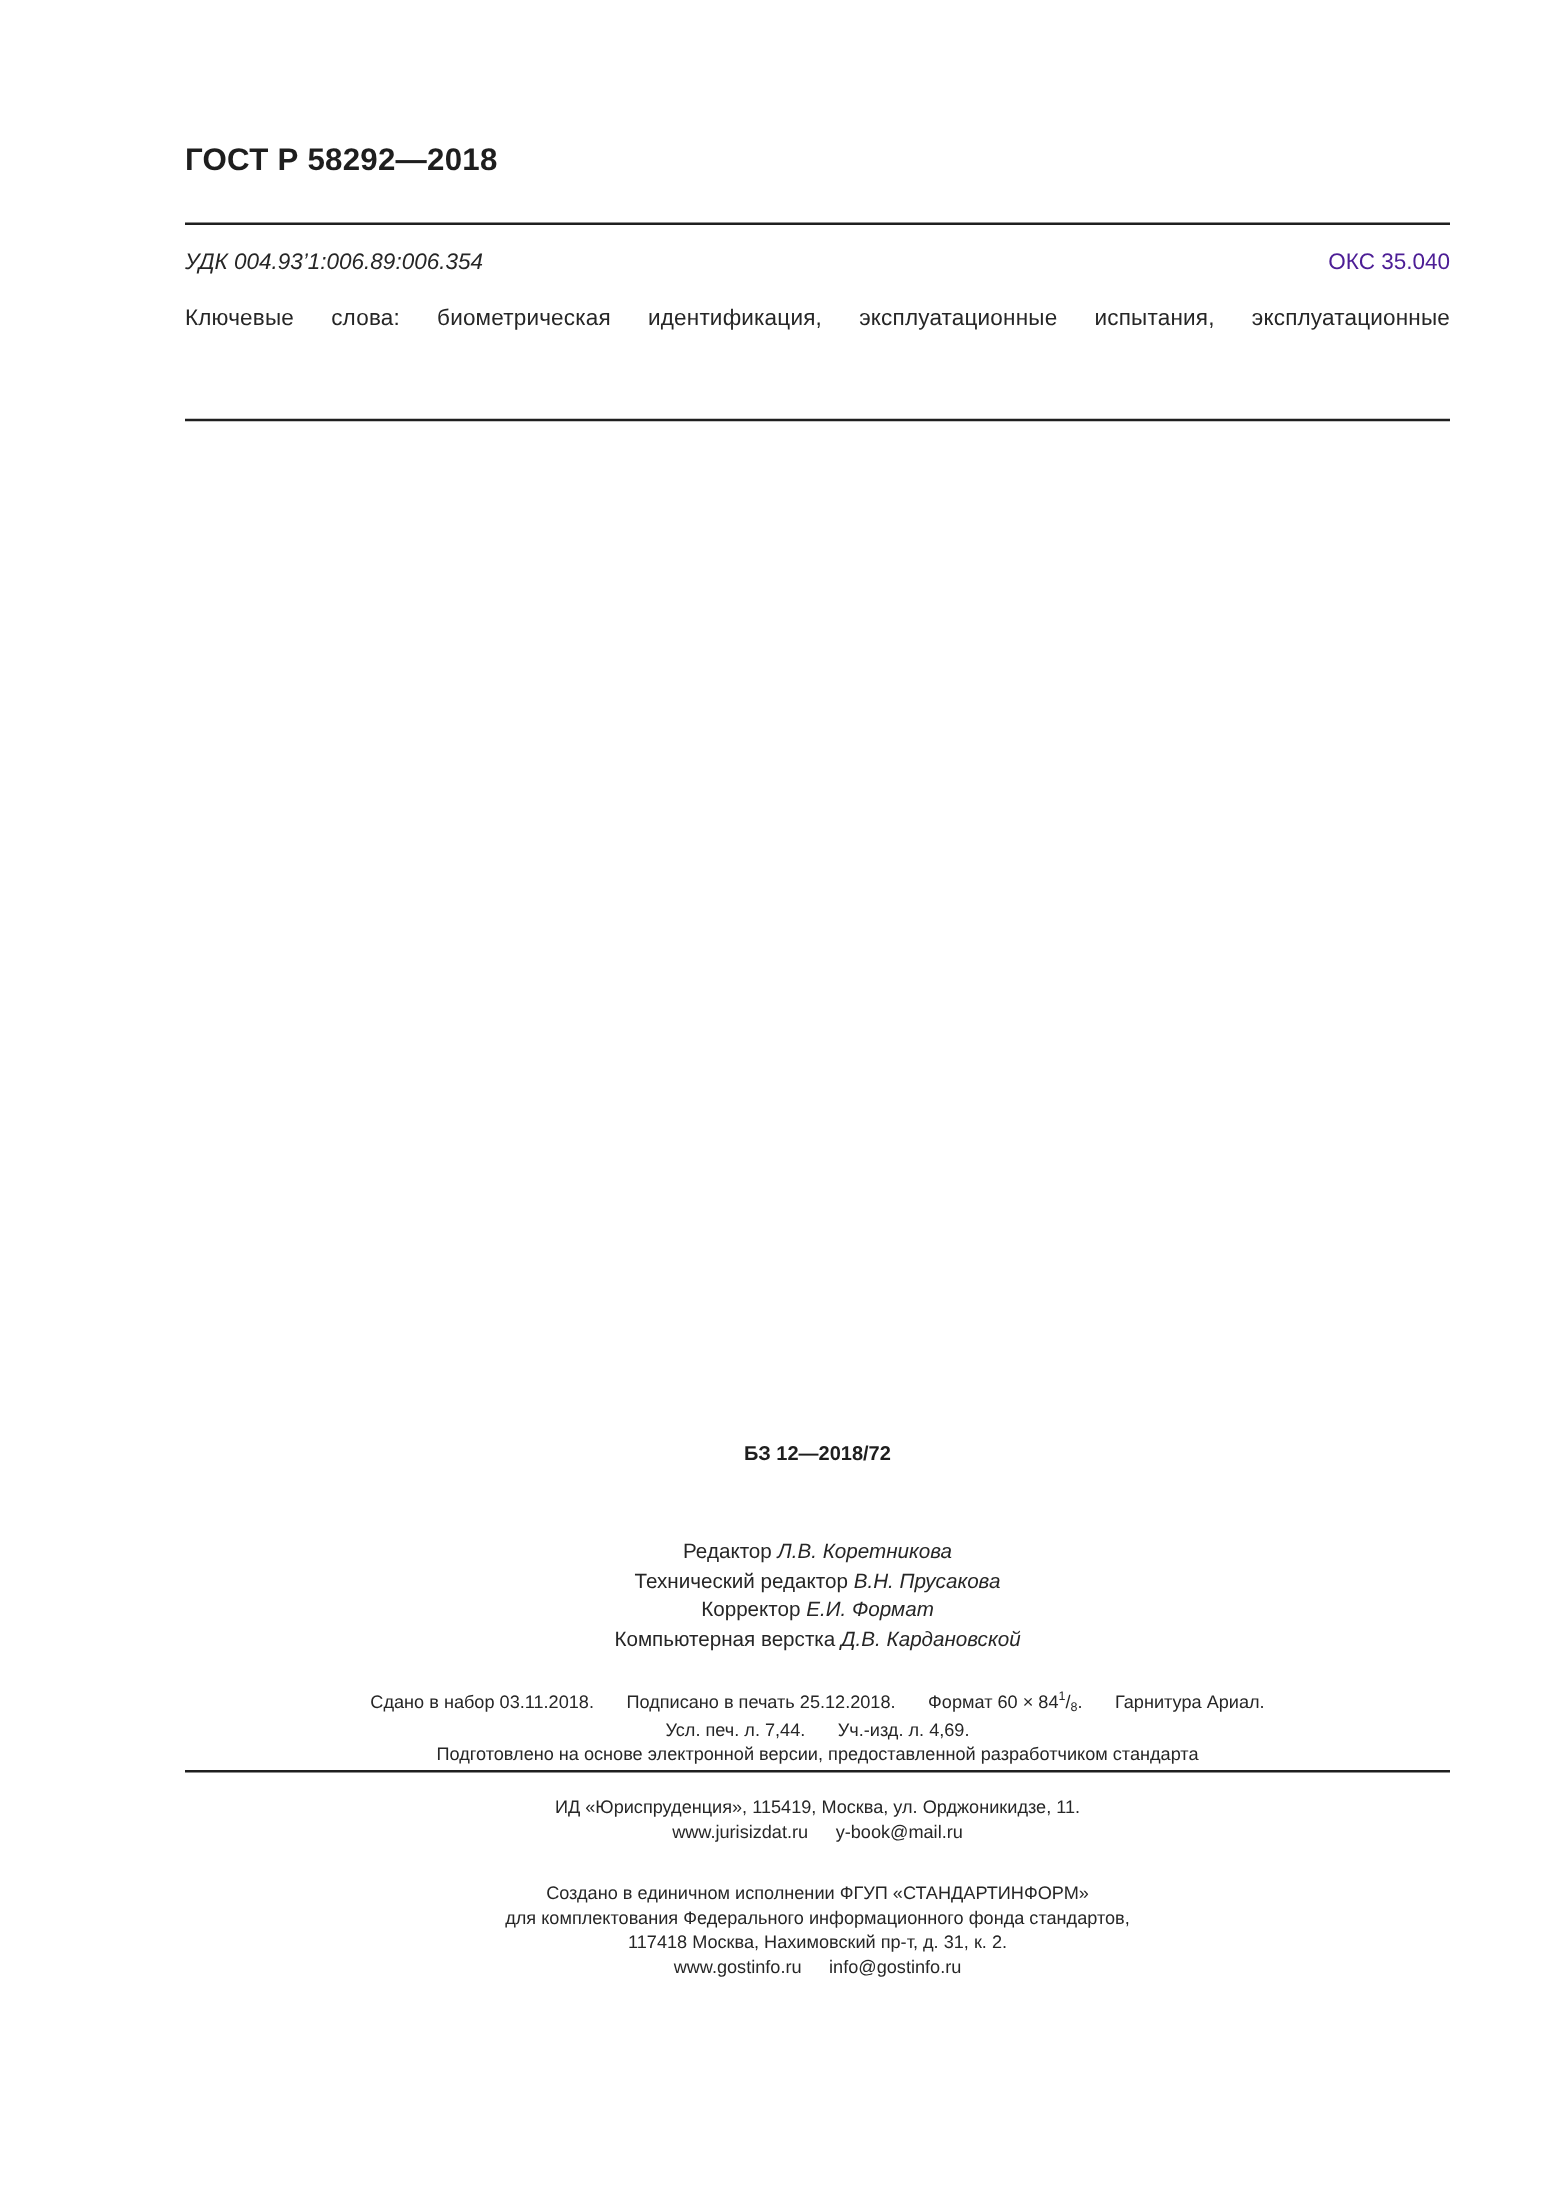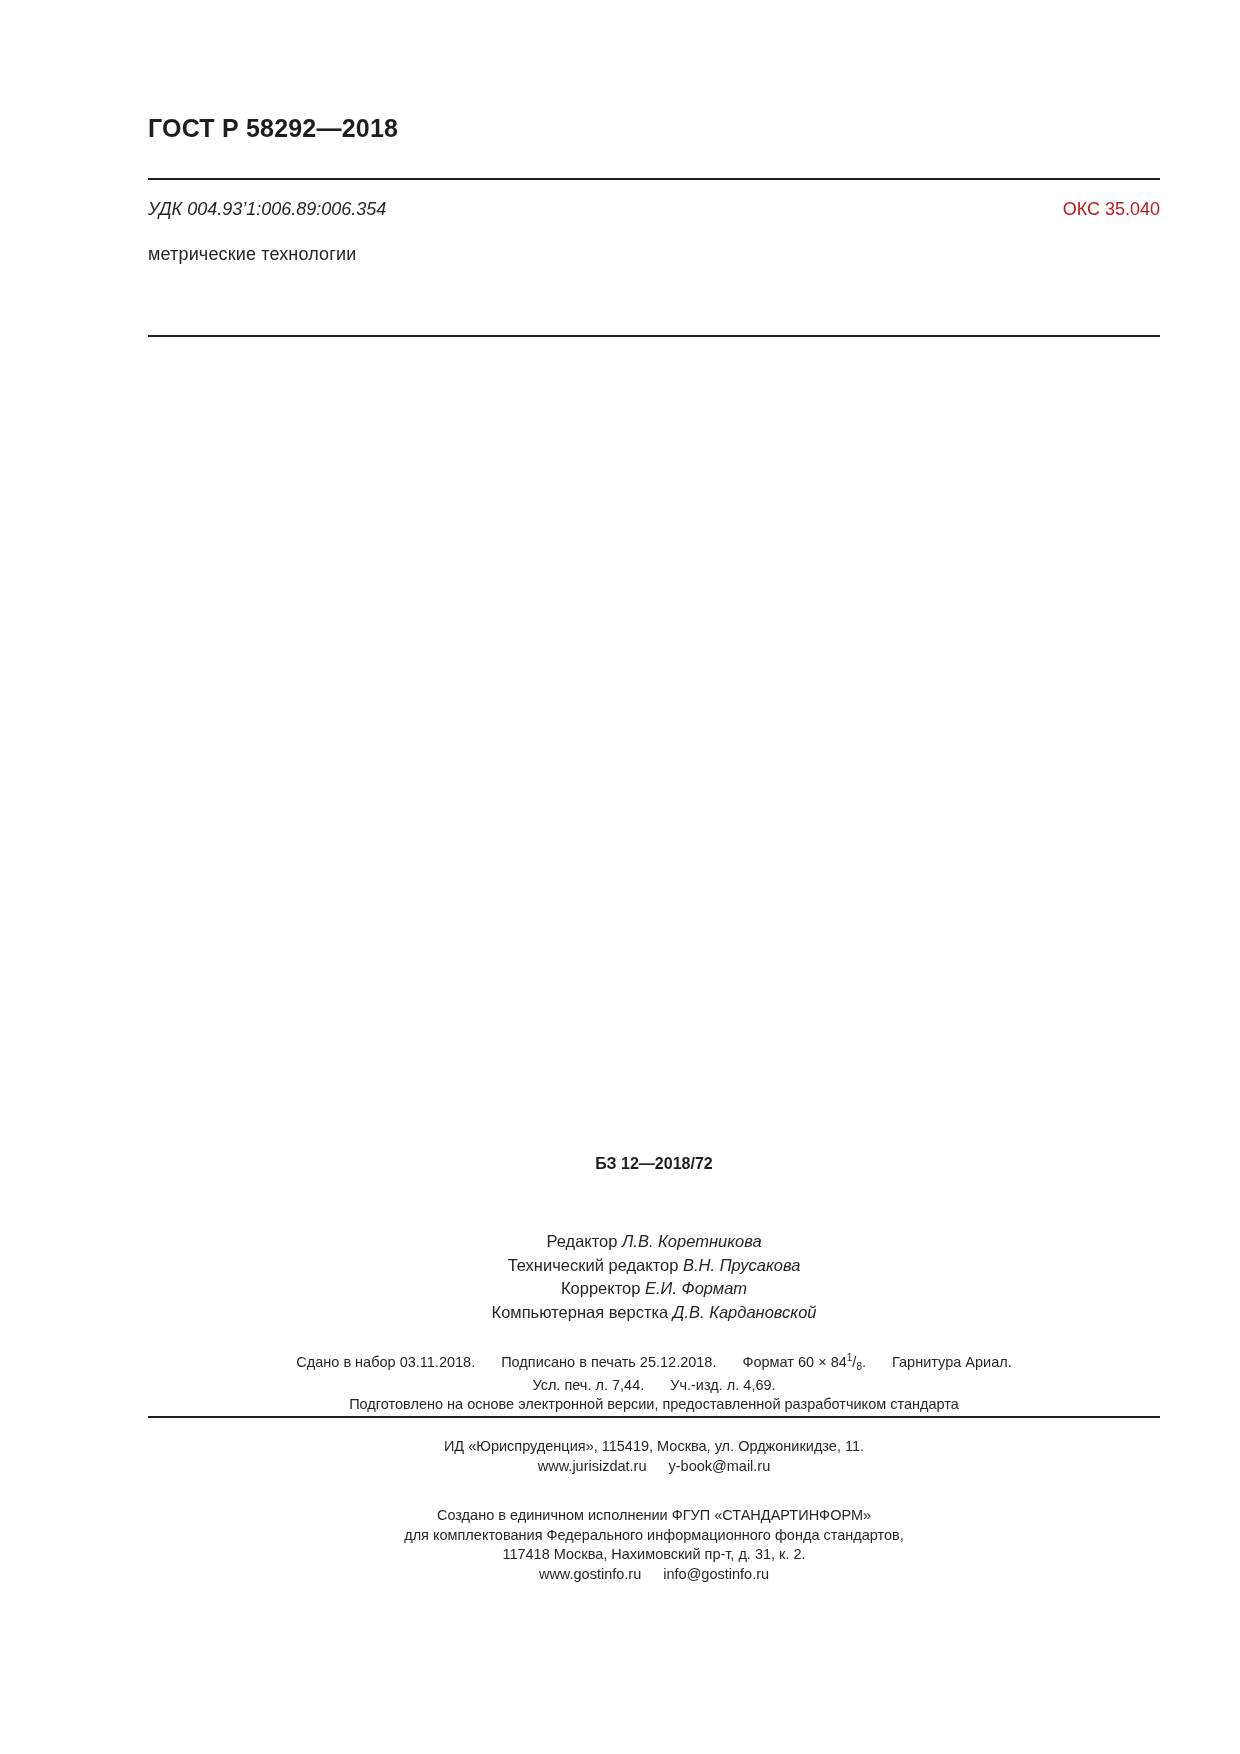--- a/index.html
+++ b/index.html
@@ -10,21 +10,21 @@
     .abs { position: absolute; }
     .title {
       left: 148px; top: 114px; font-size: 25px; font-weight: bold; color: #1e1e1e;
       letter-spacing: 0.2px;
     }
     .rule { left: 148px; width: 1012px; height: 2px; background: #1f1f1f; }
     .rule.r1 { top: 178px; }
     .rule.r2 { top: 335px; }
     .rule.r3 { top: 1416px; }
     .udk { left: 148px; top: 199px; font-size: 18px; color: #262626; font-style: italic; }
-    .oks { right: 80px; top: 199px; font-size: 18px; color: #b91c1c; }
+    .oks { right: 80px; top: 199px; font-size: 18px; color: #4c1d95; }
     .keywords {
       left: 148px; top: 241px; width: 1012px; font-size: 18px; line-height: 26px;
       text-align: justify; color: #262626; letter-spacing: 0.15px;
     }
     .keywords .line { display: block; text-align: justify; text-align-last: justify; }
     .keywords .line.last { text-align-last: left; }
     .center-block { left: 0; width: 1308px; text-align: center; }
     .bz { top: 1155px; font-size: 16px; font-weight: bold; color: #1e1e1e; }
     .editors { top: 1230px; font-size: 16.5px; line-height: 23.5px; color: #262626; }
     .editors .name { font-style: italic; text-align: right; }
@@ -40,21 +40,21 @@
 <body>
 
 <div class="abs title">ГОСТ Р 58292—2018</div>
 
 <div class="abs rule r1"></div>
 
 <div class="abs udk">УДК 004.93’1:006.89:006.354</div>
 <div class="abs oks">ОКС 35.040</div>
 
 <div class="abs keywords">
-  <span class="line last">метрические технологии</span>
+  <span class="line">Ключевые слова: биометрическая идентификация, эксплуатационные испытания, эксплуатационные</span>
 </div>
 
 <div class="abs rule r2"></div>
 
 <div class="abs center-block bz">БЗ 12—2018/72</div>
 
 <div class="abs center-block editors">
   <div>
     <span>Редактор</span>
     <span class="name">Л.В. Коретникова</span>

